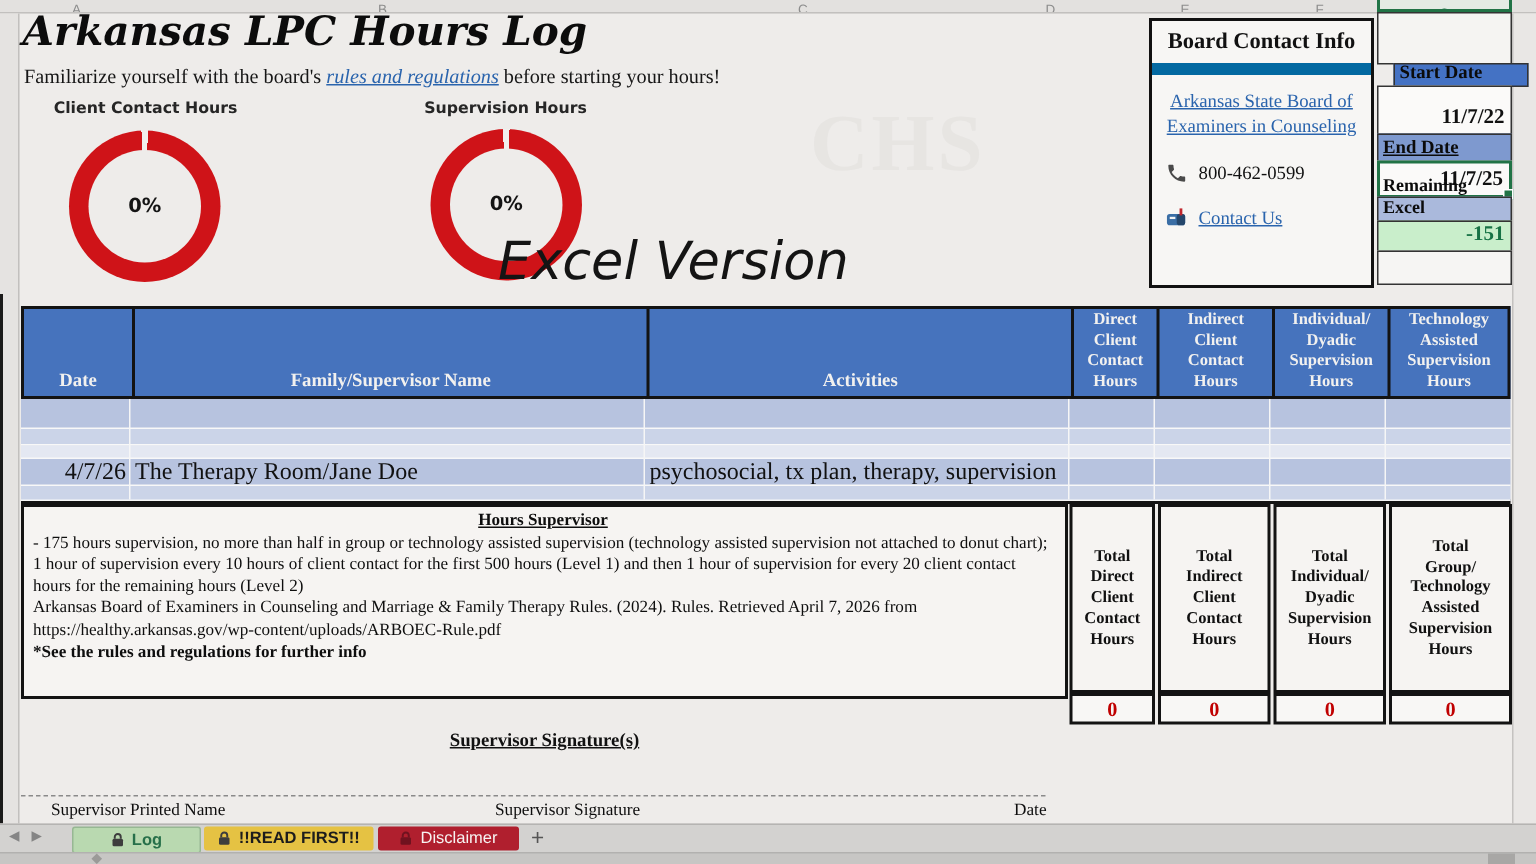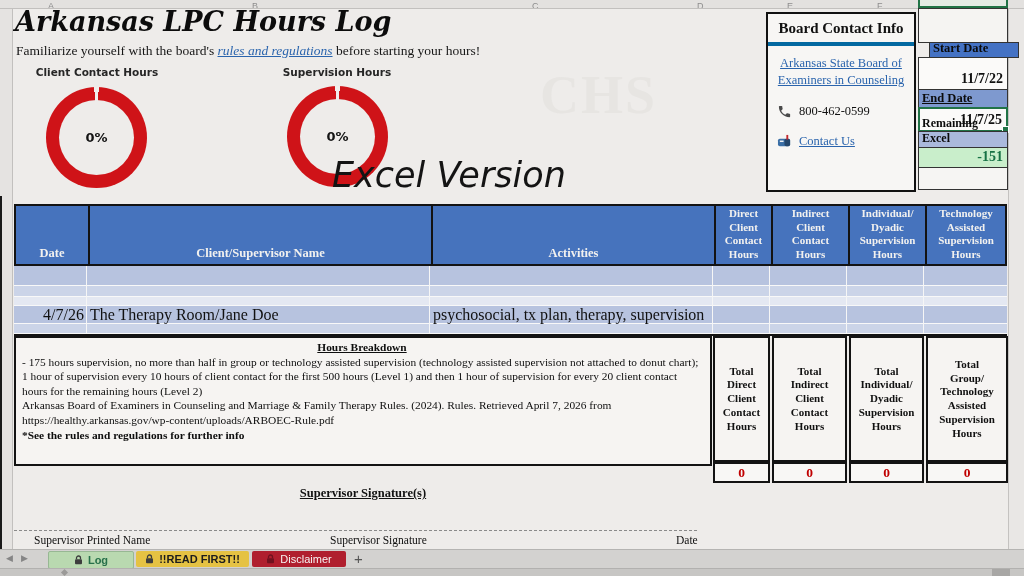--- a/index.html
+++ b/index.html
@@ -41,21 +41,21 @@
   .chart-label{position:absolute;top:66px;width:160px;text-align:center;font:bold 10.5px "DejaVu Sans",sans-serif;color:#262626;}
   .lbl1{left:17px}.lbl2{left:257px}
   .donut{position:absolute;width:101px;height:101px;border-radius:50%;
     background:conic-gradient(#f1efed 0 2.5deg,var(--donut-red) 2.5deg 357.5deg,#f1efed 357.5deg 360deg);}
   .donut::before{content:"";position:absolute;inset:13px;border-radius:50%;background:#eeecea;}
   .d1{left:46px;top:87px}.d2{left:287px;top:86px}
   .donut .pct{position:absolute;inset:0;display:flex;align-items:center;justify-content:center;font:bold 13px "DejaVu Sans",sans-serif;color:#141414;}
   .overlay-text{position:absolute;left:332px;top:155px;font:italic 35px "DejaVu Sans",sans-serif;color:#141414;white-space:nowrap;}
   
   .board-box{position:absolute;left:766px;top:12px;width:150px;height:180px;border:2px solid #111;background:#f7f6f4;box-sizing:border-box;}
-  .board-title{height:28px;line-height:28px;text-align:center;font-weight:bold;font-size:15px;border-bottom:4px solid #0369a1;}
+  .board-title{height:28px;line-height:28px;text-align:center;font-weight:bold;font-size:15px;border-bottom:8px solid #0369a1;}
   .board-link{display:block;margin:9px 5px 0;text-align:center;font-size:12.5px;line-height:1.35;}
   .board-row{display:flex;align-items:center;gap:7px;margin:15px 0 0 9px;font-size:12.5px;}
   .board-row svg{flex:none}
   
   .dc{position:absolute;left:918px;width:90px;box-sizing:border-box;border:1px solid #333;font-weight:bold;display:flex;align-items:flex-end;}
   .dc-label{padding:0 0 1px 3px;font-size:12.5px;color:#0b0b0b;}
   .dc-value{justify-content:flex-end;padding:0 4px 2px 0;font-size:14px;background:#fbfaf9;}
   .dc-blank1{top:8px;height:35px;background:#f5f4f2;}
   .dc-start-label{top:42px;height:16px;background:var(--start-date-blue);margin-left:11px;}
   .dc-start-value{top:57px;height:33px;}
@@ -169,21 +169,21 @@
   <div class="dc dc-label dc-start-label">Start Date</div>
   <div class="dc dc-value dc-start-value">11/7/22</div>
   <div class="dc dc-label dc-end-label">End Date</div>
   <div class="dc dc-value dc-end-value">11/7/25</div>
   <div class="dc dc-label dc-rem-label">Remaining Excel</div>
   <div class="dc dc-value dc-rem-value">-151</div>
   <div class="dc dc-blank2"></div>
 
   <div class="thead">
     <div class="th th-big c1">Date</div>
-    <div class="th th-big c2">Client/Supervisor Name</div>
+    <div class="th th-big c2">Family/Supervisor Name</div>
     <div class="th th-big c3">Activities</div>
     <div class="th th-small c4">Direct
 Client
 Contact
 Hours</div>
     <div class="th th-small c5">Indirect
 Client
 Contact
 Hours</div>
     <div class="th th-small c6">Individual/
@@ -208,21 +208,21 @@
     <div class="rrow r5"></div>
     <span class="vline" style="left:72px"></span>
     <span class="vline" style="left:415px"></span>
     <span class="vline" style="left:698px"></span>
     <span class="vline" style="left:755px"></span>
     <span class="vline" style="left:832px"></span>
     <span class="vline" style="left:909px"></span>
   </div>
 
   <div class="breakdown">
-    <p class="bd-title">Hours Breakdown</p>
+    <p class="bd-title">Hours Supervisor</p>
     <p>- 175 hours supervision, no more than half in group or technology assisted supervision (technology assisted supervision not attached to donut chart); 1 hour of supervision every 10 hours of client contact for the first 500 hours (Level 1) and then 1 hour of supervision for every 20 client contact hours for the remaining hours (Level 2)</p>
     <p>Arkansas Board of Examiners in Counseling and Marriage &amp; Family Therapy Rules. (2024). Rules. Retrieved April 7, 2026 from https://healthy.arkansas.gov/wp-content/uploads/ARBOEC-Rule.pdf</p>
     <p class="bd-bold">*See the rules and regulations for further info</p>
   </div>
 
   <div class="total-box t1">Total
 Direct
 Client
 Contact
 Hours</div>

